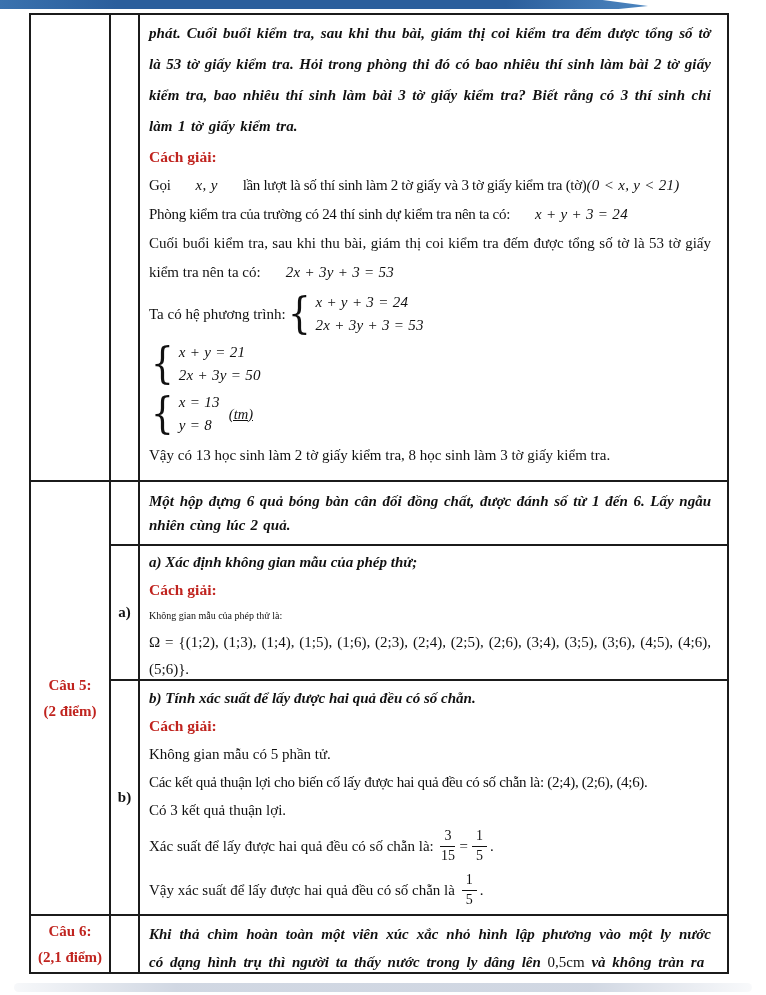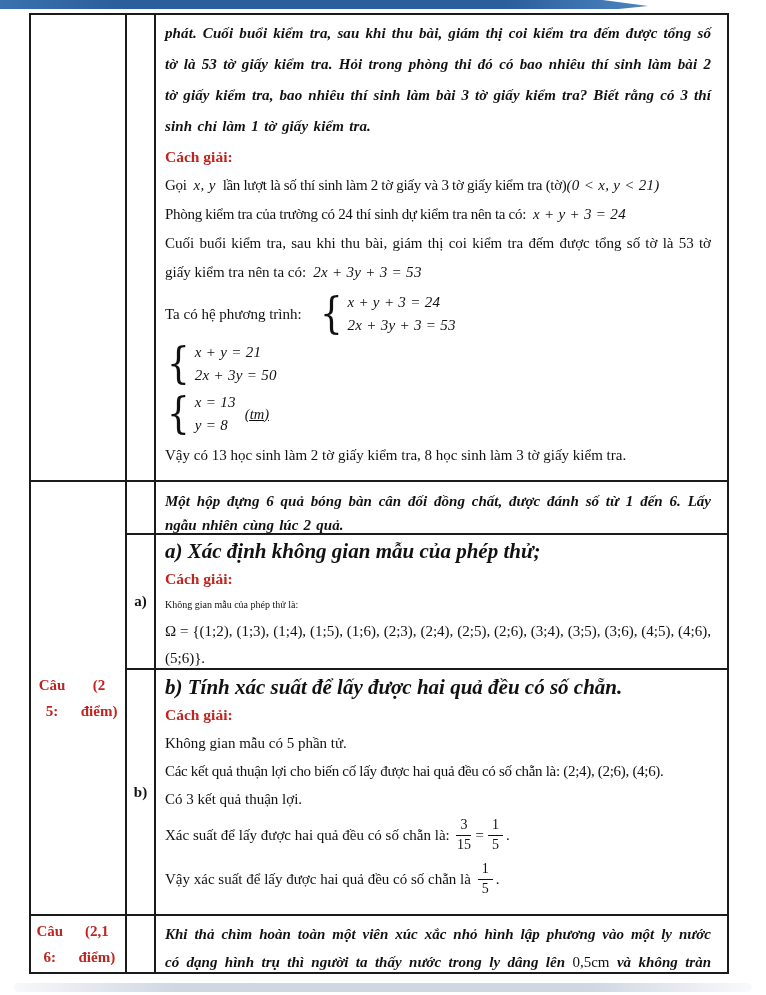--- a/index.html
+++ b/index.html
@@ -24,67 +24,66 @@
     position:absolute; left:29px; top:13px; width:700px; height:961px;
     border:2px solid #1b1b1b; display:flex; flex-direction:column; background:transparent;
   }
   .trow { display:flex; width:100%; overflow:hidden; }
   .trow + .trow { border-top:2px solid #1b1b1b; }
   .row-cau4 { height:465px; }
   .row-cau5 { height:434px; }
   .row-cau6 { flex:1; }
 
   .cell-label {
-    width:96px; border-right:2px solid #1b1b1b; flex:0 0 auto;
-    display:flex; flex-direction:row; align-items:center; justify-content:center;
+    width:80px; border-right:2px solid #1b1b1b; flex:0 0 auto;
+    display:flex; flex-direction:column; align-items:center; justify-content:center;
     color:var(--accent,#c0241f); font-weight:bold; font-size:15px; line-height:26px;
-    text-align:center;
   }
   .row-right { flex:1; display:flex; flex-direction:column; min-width:0; }
   .subrow { display:flex; width:100%; overflow:hidden; }
   .subrow + .subrow { border-top:2px solid #1b1b1b; }
-  .sub-intro { height:51px; }
+  .sub-intro { height:62px; }
   .sub-a { height:135px; }
   .sub-b { flex:1; }
 
   .cell-ab {
     width:29px; flex:0 0 auto; border-right:2px solid #1b1b1b;
     display:flex; align-items:center; justify-content:center;
     font-weight:bold; font-size:15px;
   }
   .cell-content { flex:1; min-width:0; padding:3px 16px 0 9px; overflow:hidden; }
 
   .problem {
     font-weight:bold; font-style:italic; font-size:15px; line-height:31px;
     text-align:justify; letter-spacing:0.1px; word-spacing:1.5px;
   }
   .heading { color:var(--accent,#c0241f); font-weight:bold; font-size:15.5px; line-height:29px; }
   .sline { font-size:15px; line-height:29px; }
   .nowrap { white-space:nowrap; letter-spacing:-0.3px; }
   .math { font-style:italic; letter-spacing:0.3px; }
-  .mgap { margin-left:7px; }
+  .mgap { margin-left:25px; }
 
   .system { display:flex; align-items:center; margin:4px 0 4px 0; }
-  .sys-label { font-size:15px; margin-right:16px; }
+  .sys-label { font-size:15px; margin-right:0; }
   .brace {
     font-family:"DejaVu Serif",serif; font-size:42px; font-weight:200;
     line-height:1; transform:scaleX(0.85); margin-right:3px; color:#111;
   }
   .eqs { display:flex; flex-direction:column; }
   .eqs .math { font-size:15px; line-height:23px; }
   .sys-note { font-style:italic; font-size:14.5px; margin-left:9px; align-self:center;text-decoration:underline; }
 
   .frac { display:inline-block; text-align:center; vertical-align:middle; font-size:14px; line-height:1.2; margin:0 3px; }
   .frac .num { display:block; border-bottom:1.4px solid #111; padding:0 4px 1px; }
   .frac .den { display:block; padding-top:1px; }
   .fracline { font-size:15px; line-height:44px; }
   .fracline .frac { position:relative; top:-1px; }
 
   .intro-55 { font-weight:bold; font-style:italic; font-size:15px; line-height:24px; padding-top:4px; text-align:justify; word-spacing:1.5px; }
-  .title-ab { font-weight:bold; font-style:italic; font-size:21px; line-height:27px;font-family:Liberation Serif, serif; }
+  .title-ab { font-weight:bold; font-style:italic; font-size:15px; line-height:27px;font-family:Liberation Serif, serif; }
   .aline { font-size:10px; line-height:26px; }
   .bline { font-size:15px; line-height:28px; }
   .omega { font-size:15px; line-height:27px; text-align:justify; }
 
   .cau6-text {
     font-weight:bold; font-style:italic; font-size:15px; line-height:28px;
     text-align:justify; word-spacing:3px; padding-top:1px;
   }
   .upright { font-style:normal; font-weight:normal; }
 </style>

